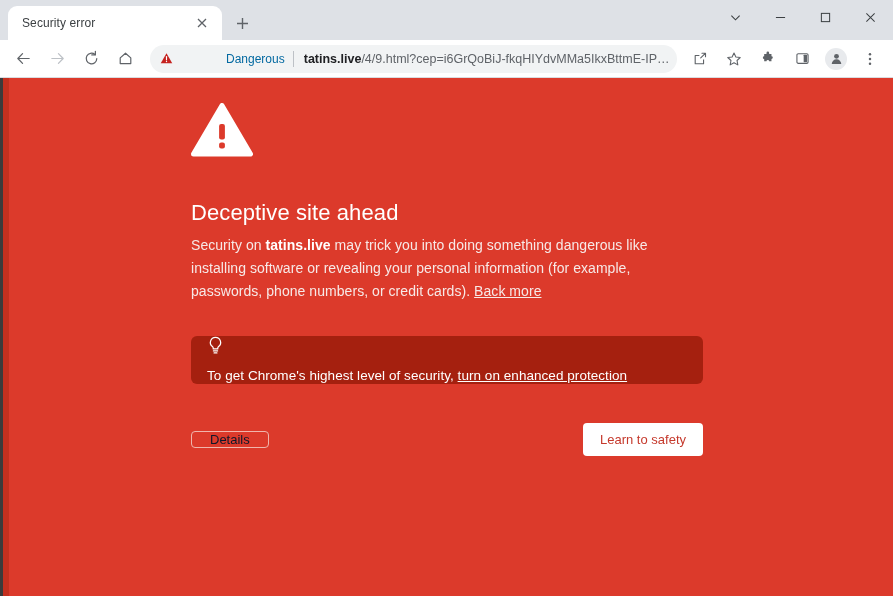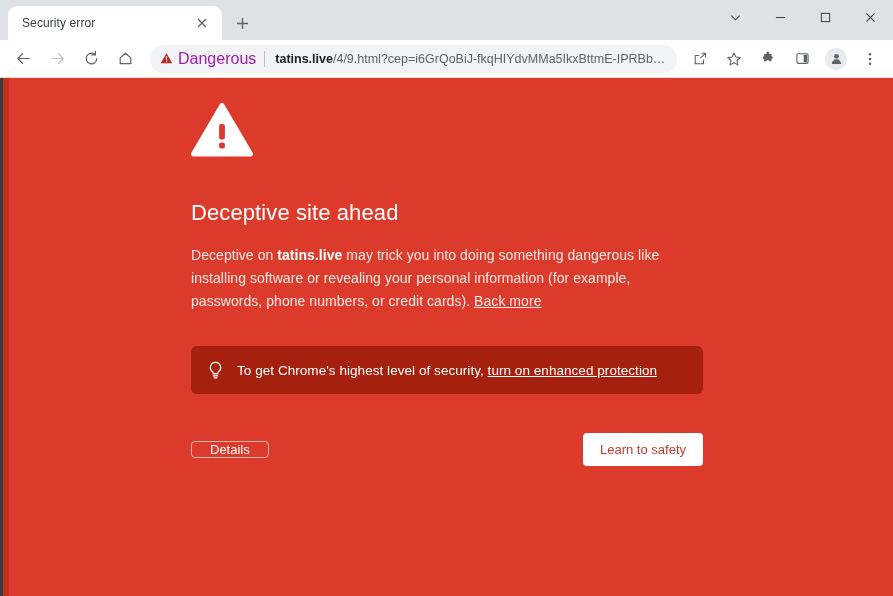--- a/index.html
+++ b/index.html
@@ -127,23 +127,24 @@
 
   .danger-chip {
     display: flex;
     align-items: center;
     gap: 5px;
     flex: 0 0 auto;
     padding-right: 8px;
   }
 
   .danger-label {
-    font-size: 16px;
-    color: #a21caf;
+    font-size: 12px;
+    color: #0369a1;
     white-space: nowrap;
+    margin-left: 48px;
   }
 
   .omni-sep {
     width: 1px;
     height: 16px;
     background: #bdc1c6;
     margin-right: 10px;
     flex: 0 0 1px;
   }
 
@@ -199,21 +200,21 @@
     width: 512px;
   }
 
   .warn-icon { margin-bottom: 38px; }
 
   .headline {
     font-size: 22px;
     font-weight: 400;
     color: #ffffff;
     letter-spacing: 0.1px;
-    margin-bottom: 18px;
+    margin-bottom: 8px;
   }
 
   .body-text {
     font-size: 14px;
     line-height: 23px;
     color: #f7e9e7;
     letter-spacing: 0.05px;
   }
 
   .body-text b { color: #ffffff; font-weight: 700; }
@@ -223,42 +224,43 @@
     color: inherit;
     text-decoration: underline;
   }
 
   .callout {
     margin-top: 33px;
     background: #a5200f;
     border-radius: 6px;
     height: 48px;
     display: flex;
-    align-items: center;
+    align-items: flex-start;
     padding: 0 16px;
     gap: 13px;
+    flex-direction: column;
   }
 
   .callout-text {
     font-size: 13.5px;
     color: #ffffff;
     letter-spacing: 0.05px;
   }
 
   .btn-row {
     margin-top: 39px;
     display: flex;
     align-items: center;
     justify-content: space-between;
   }
 
   .btn-details {
     border: 1px solid #f0b5ac;
     background: transparent;
-    color: #ffffff;
+    color: #0f172a;
     font-size: 13px;
     font-family: "Liberation Sans", sans-serif;
     border-radius: 4px;
     padding: 0 18px;
     cursor: pointer;
   }
 
   .btn-safety {
     border: none;
     background: #ffffff;
@@ -409,21 +411,21 @@
       <div class="warn-icon">
         <svg width="62" height="55" viewBox="0 0 62 55" aria-hidden="true">
           <path d="M31 2.5 L59.5 51 H2.5 Z" fill="#ffffff" stroke="#ffffff" stroke-width="5" stroke-linejoin="round"></path>
           <rect x="28.1" y="21" width="5.8" height="15.5" rx="2" fill="#dc3a2b"></rect>
           <rect x="28.1" y="39.6" width="5.8" height="5.8" rx="2" fill="#dc3a2b"></rect>
         </svg>
       </div>
 
       <h1 class="headline">Deceptive site ahead</h1>
 
-      <p class="body-text"><span>Deceptive on </span><b>tatins.live</b><span> may trick you into doing something dangerous like installing software or revealing your personal information (for example, passwords, phone numbers, or credit cards). </span><a href="#">Back more</a></p>
+      <p class="body-text"><span>Security on </span><b>tatins.live</b><span> may trick you into doing something dangerous like installing software or revealing your personal information (for example, passwords, phone numbers, or credit cards). </span><a href="#">Back more</a></p>
 
       <div class="callout">
         <svg width="17" height="19" viewBox="0 0 18 20" aria-hidden="true">
           <path d="M9 1.4 a5.4 5.4 0 0 1 3.3 9.7 c-0.6 0.5 -0.9 1.1 -0.9 1.8 v0.7 H6.6 v-0.7 c0 -0.7 -0.3 -1.3 -0.9 -1.8 A5.4 5.4 0 0 1 9 1.4 Z" stroke="#ffffff" stroke-width="1.3" fill="none" stroke-linejoin="round"></path>
           <path d="M6.8 15.7 H11.2 M7.5 17.9 H10.5" stroke="#ffffff" stroke-width="1.3" stroke-linecap="round"></path>
         </svg>
         <div class="callout-text"><span>To get Chrome's highest level of security, </span><a href="#">turn on enhanced protection</a></div>
       </div>
 
       <div class="btn-row">

